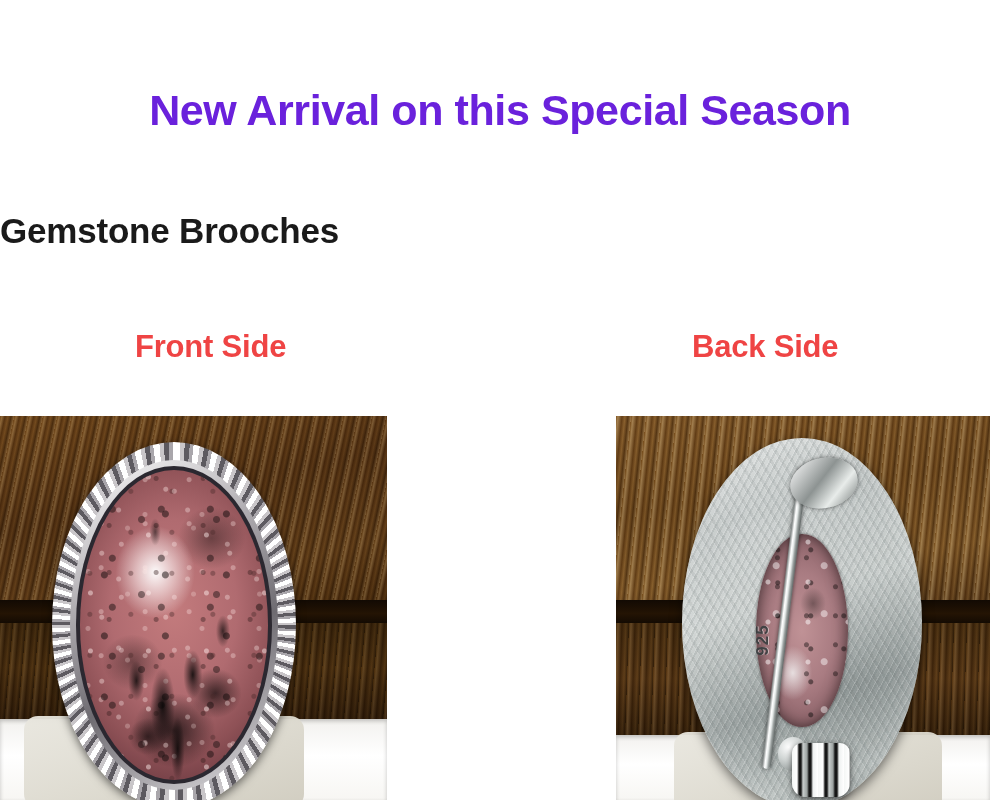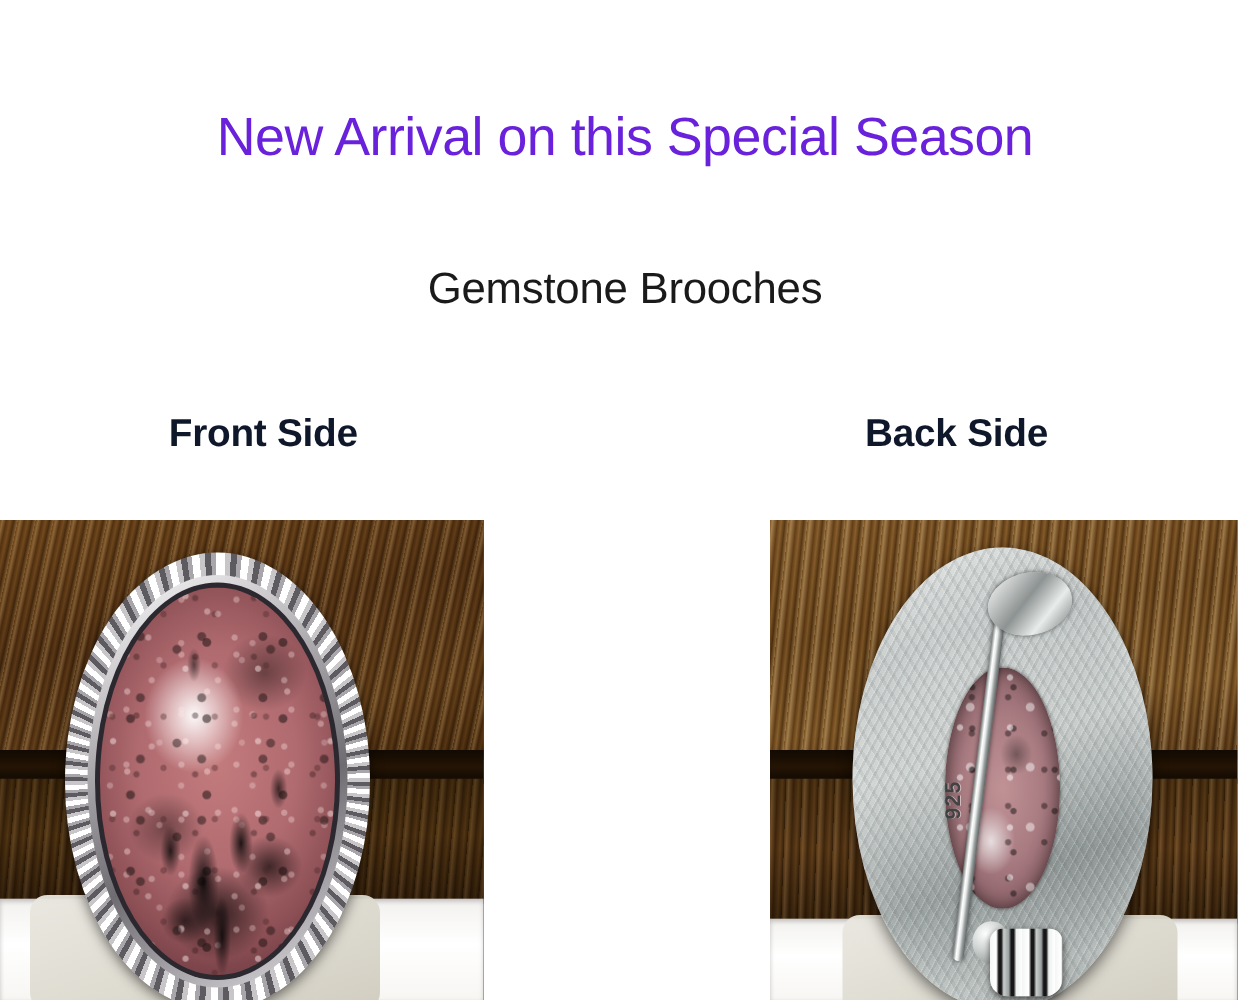--- a/index.html
+++ b/index.html
@@ -16,44 +16,44 @@
   }
 
   
   .headline {
     position: absolute;
     top: 86px;
     left: 0;
     width: 1000px;
     text-align: center;
     font-size: 43px;
-    font-weight: normal;
+    font-weight: bold;
     letter-spacing: -0.4px;
     color: #6a21dc;
     white-space: nowrap;
   }
   .subhead {
     position: absolute;
     top: 211px;
     left: 0;
     width: 1000px;
-    text-align: center;
+    text-align: left;
     font-size: 35px;
-    font-weight: normal;
+    font-weight: bold;
     letter-spacing: -0.2px;
     color: #1a1a1a;
     white-space: nowrap;
   }
   .side-label {
     position: absolute;
     top: 329px;
     font-size: 31px;
     font-weight: bold;
     letter-spacing: -0.2px;
-    color: #0f172a;
+    color: #ef4444;
     white-space: nowrap;
   }
   .side-label.left  { left: 135px; }
   .side-label.right { left: 692px; }
 
   
   .photo {
     position: absolute;
     top: 416px;
     height: 384px;

